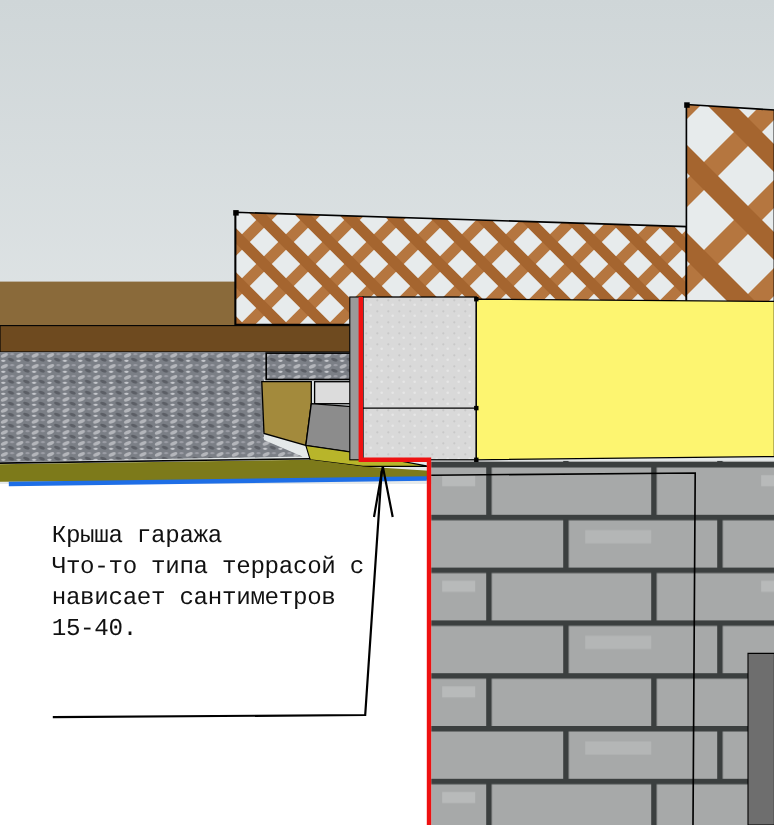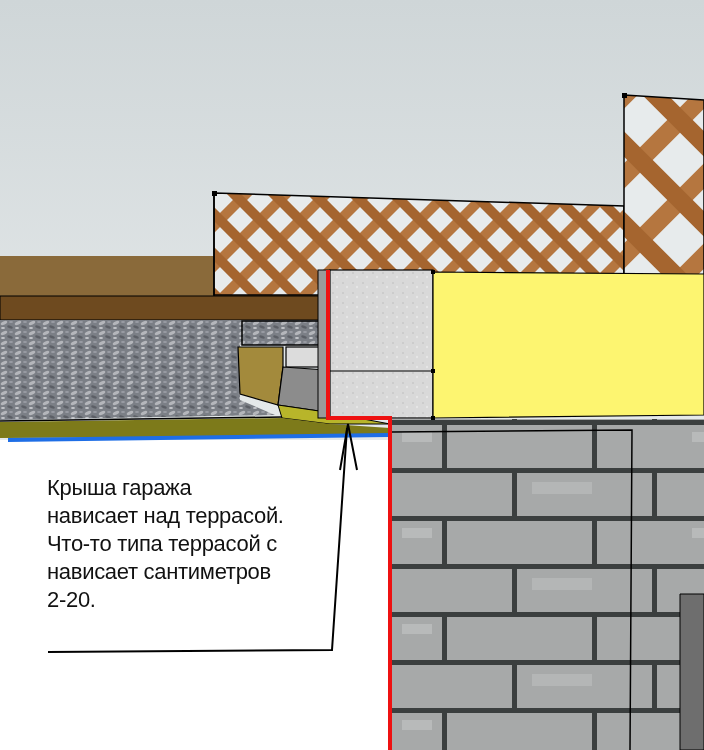--- a/index.html
+++ b/index.html
@@ -1,21 +1,21 @@
 <!DOCTYPE html>
 <html><head>
 <meta charset="utf-8">
 <style>
   html, body { margin: 0; padding: 0; }
   body { width: 704px; height: 750px; position: relative; overflow: hidden; background: #ffffff; font-family: "Liberation Sans", sans-serif; }
   .abs { position: absolute; }
   #sky { left: 0; top: 0; width: 704px; height: 440px; background: linear-gradient(#cfd6d8, #e6eaeb); }
   svg { position: absolute; left: 0; top: 0; }
   #annotation { left: 47px; top: 474px; width: 290px; font-size: 22px; line-height: 28px; color: #111; letter-spacing: -0.3px; }
-  #annotation div { white-space: nowrap; }
+  #annotation div { white-space: nowrap; font-family: Liberation Mono, monospace; }
 </style>
 </head>
 <body>
 
 <div id="sky" class="abs"></div>
 
 <svg width="704" height="750" viewBox="0 0 704 750">
   <defs>
     <pattern id="lattice" width="40" height="40" patternUnits="userSpaceOnUse">
       <rect width="40" height="40" fill="#e7ebec"></rect>
@@ -97,17 +97,16 @@
     <rect x="431" y="416" width="4" height="4"></rect>
   </g>
   <line x1="214" y1="193" x2="214" y2="296" stroke="#000" stroke-width="1.5"></line>
 
   <polyline points="48,652 332,650 347,428" fill="none" stroke="#000" stroke-width="2"></polyline>
   <polyline points="340,470 348,424 357,470" fill="none" stroke="#000" stroke-width="2"></polyline>
 </svg>
 
 <div id="annotation" class="abs">
   <div>Крыша гаража</div>
-  <div>нависает над террасой.</div>
   <div>Что-то типа террасой с</div>
   <div>нависает сантиметров</div>
-  <div>2-20.</div>
+  <div>15-40.</div>
 </div>
 
 </body></html>

